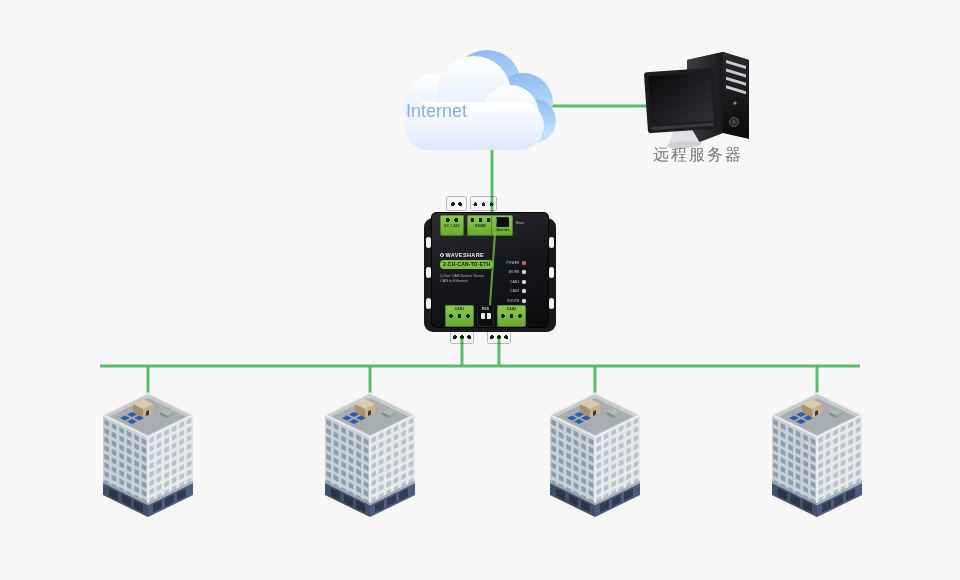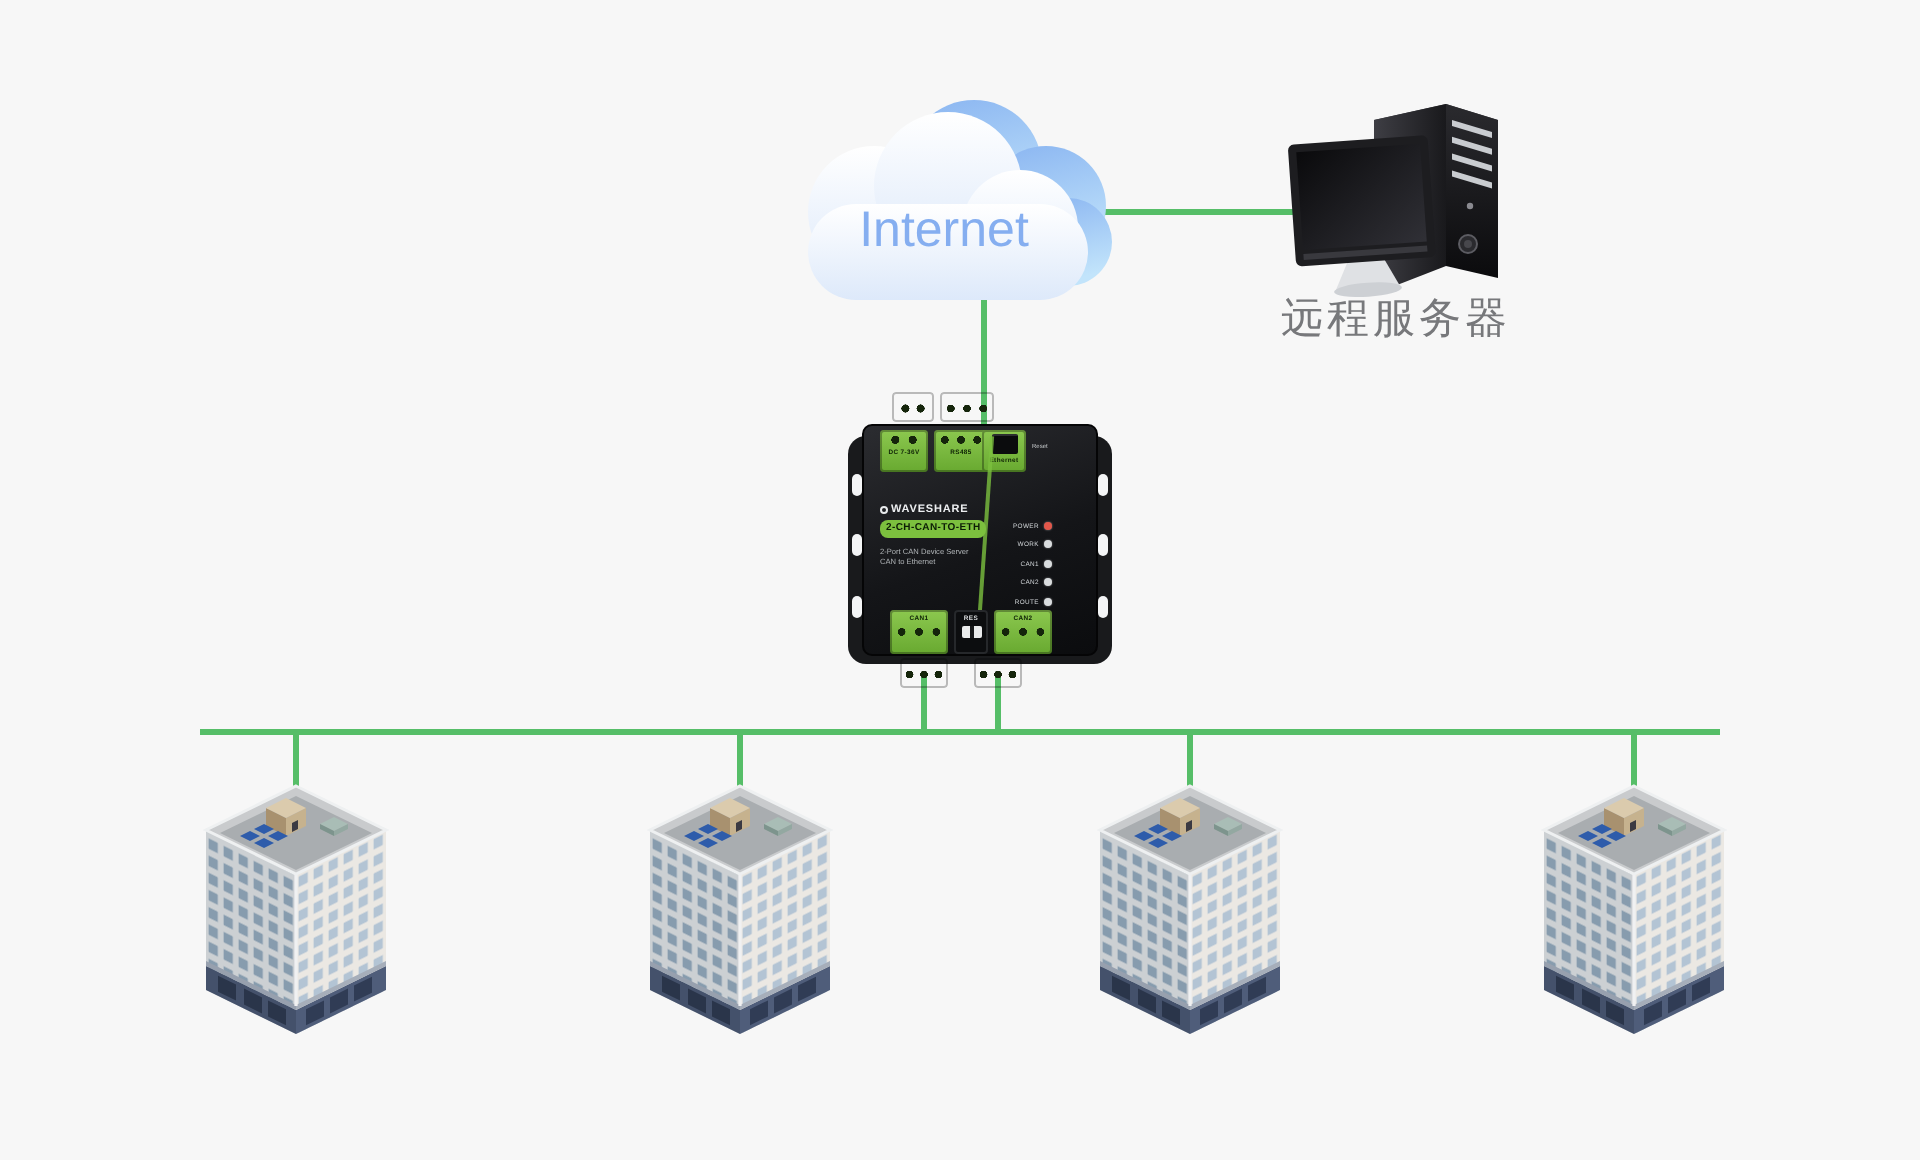--- a/index.html
+++ b/index.html
@@ -1,24 +1,24 @@
 <!DOCTYPE html>
 <html style="--bg: #f7f7f7; --line-green: #56be68; --device-green: #7cc03e; --cloud-text: #85aef0; --label-gray: #77787b; --led-power: #e2574a; --led-off: #d9dcde;"><head>
 <meta charset="utf-8">
 <style>
   html,body{margin:0;padding:0;}
   body{background:var(--bg,#f7f7f7);font-family:"Liberation Sans","DejaVu Sans",sans-serif;}
   .canvas{position:relative;width:960px;height:580px;background:var(--bg,#f7f7f7);overflow:hidden;}
   #scene{position:absolute;left:0;top:0;z-index:1;}
   .gline{stroke:var(--line-green,#56be68);stroke-width:3;fill:none;}
 
-  .label-internet{position:absolute;left:406px;top:101px;width:132px;text-align:center;
-    font-size:25px;color:var(--cloud-text,#85aef0);z-index:3;}
+  .label-internet{position:absolute;left:406px;top:101px;width:132px;text-align:left;
+    font-size:18px;color:var(--cloud-text,#85aef0);z-index:3;}
   .label-server{position:absolute;left:616px;top:145px;width:164px;text-align:center;
-    font-size:21px;color:var(--label-gray,#77787b);letter-spacing:2px;z-index:3;}
+    font-size:16px;color:var(--label-gray,#77787b);letter-spacing:2px;z-index:3;}
 
   
   .device{position:absolute;left:424px;top:196px;width:132px;height:152px;z-index:2;}
   .flange{position:absolute;left:0;right:0;top:22px;bottom:16px;background:#191a1c;border-radius:9px;}
   .slot{position:absolute;width:5px;height:11px;border-radius:3px;background:#f4f5f6;}
   .slot.l{left:2px}.slot.r{right:2px}
   .slot.s1{top:19px}.slot.s2{top:49px}.slot.s3{top:80px}
   .dbody{position:absolute;left:7px;top:16px;width:118px;height:116px;border-radius:5px;
     background:linear-gradient(160deg,#2b2c30 0%,#141518 55%,#0b0c0e 100%);border:1px solid #050506;box-sizing:border-box;}
   .plug{position:absolute;height:15px;border-radius:2px;background:linear-gradient(#93cf58,#6cae33);

